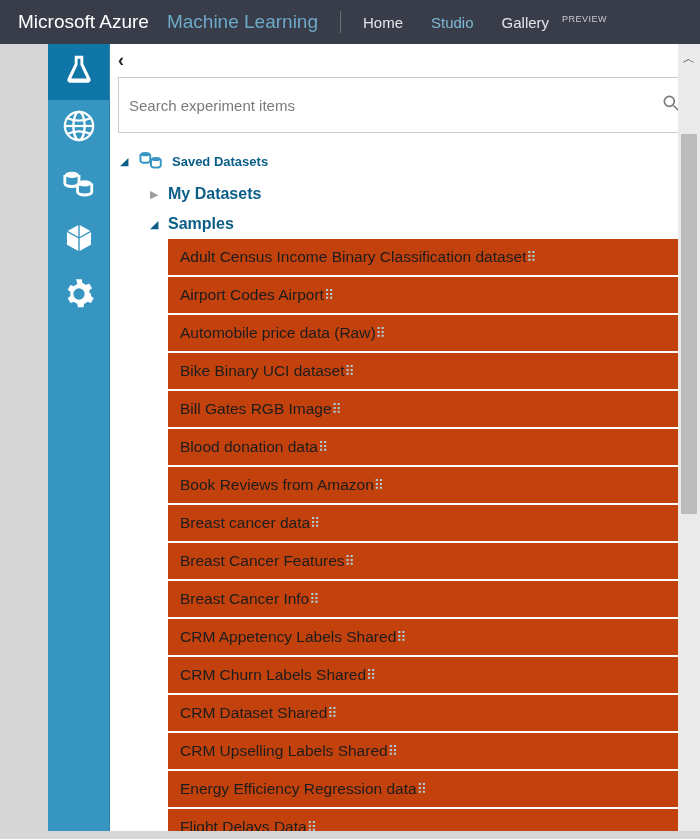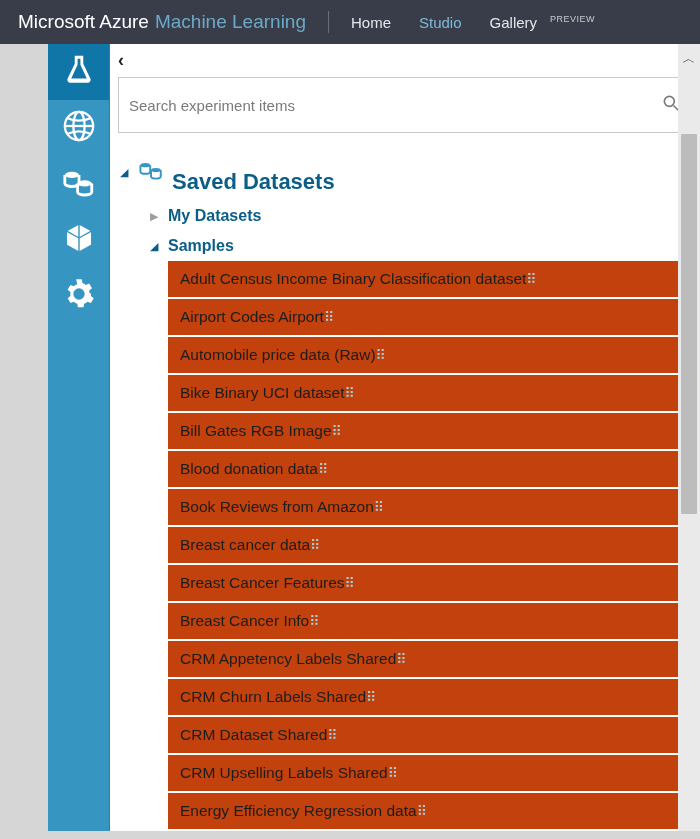--- a/index.html
+++ b/index.html
@@ -20,21 +20,21 @@
     }
     .brand-azure {
       font-size: 19px;
       font-weight: 300;
       color: #fff;
     }
     .brand-ml {
       font-size: 19px;
       font-weight: 300;
       color: #6ca9c9;
-      margin-left: 6px;
+      margin-left: 18px;
     }
     .topbar-divider {
       width: 1px;
       height: 22px;
       background: #6a6e78;
       margin: 0 22px;
     }
     .topnav {
       display: flex;
       gap: 28px;
@@ -133,21 +133,21 @@
       width: 10px;
       font-size: 11px;
       color: #0b5e87;
     }
     .tree-toggle.collapsed { color: #9d9d9d; }
     .tree-label {
       font-size: 16px;
       font-weight: 600;
       color: #0b5e87;
     }
-    .tree-node.top .tree-label { font-size: 22px; margin-top: 20px; }
+    .tree-node.top .tree-label { font-size: 13px; }
     .tree-children-1 { padding-left: 30px; }
     .db-icon svg { width: 26px; height: 20px; }
 
     .dataset-list {
       margin-left: 48px;
       margin-right: 8px;
       display: flex;
       flex-direction: column;
       gap: 2px;
       padding-bottom: 10px;

